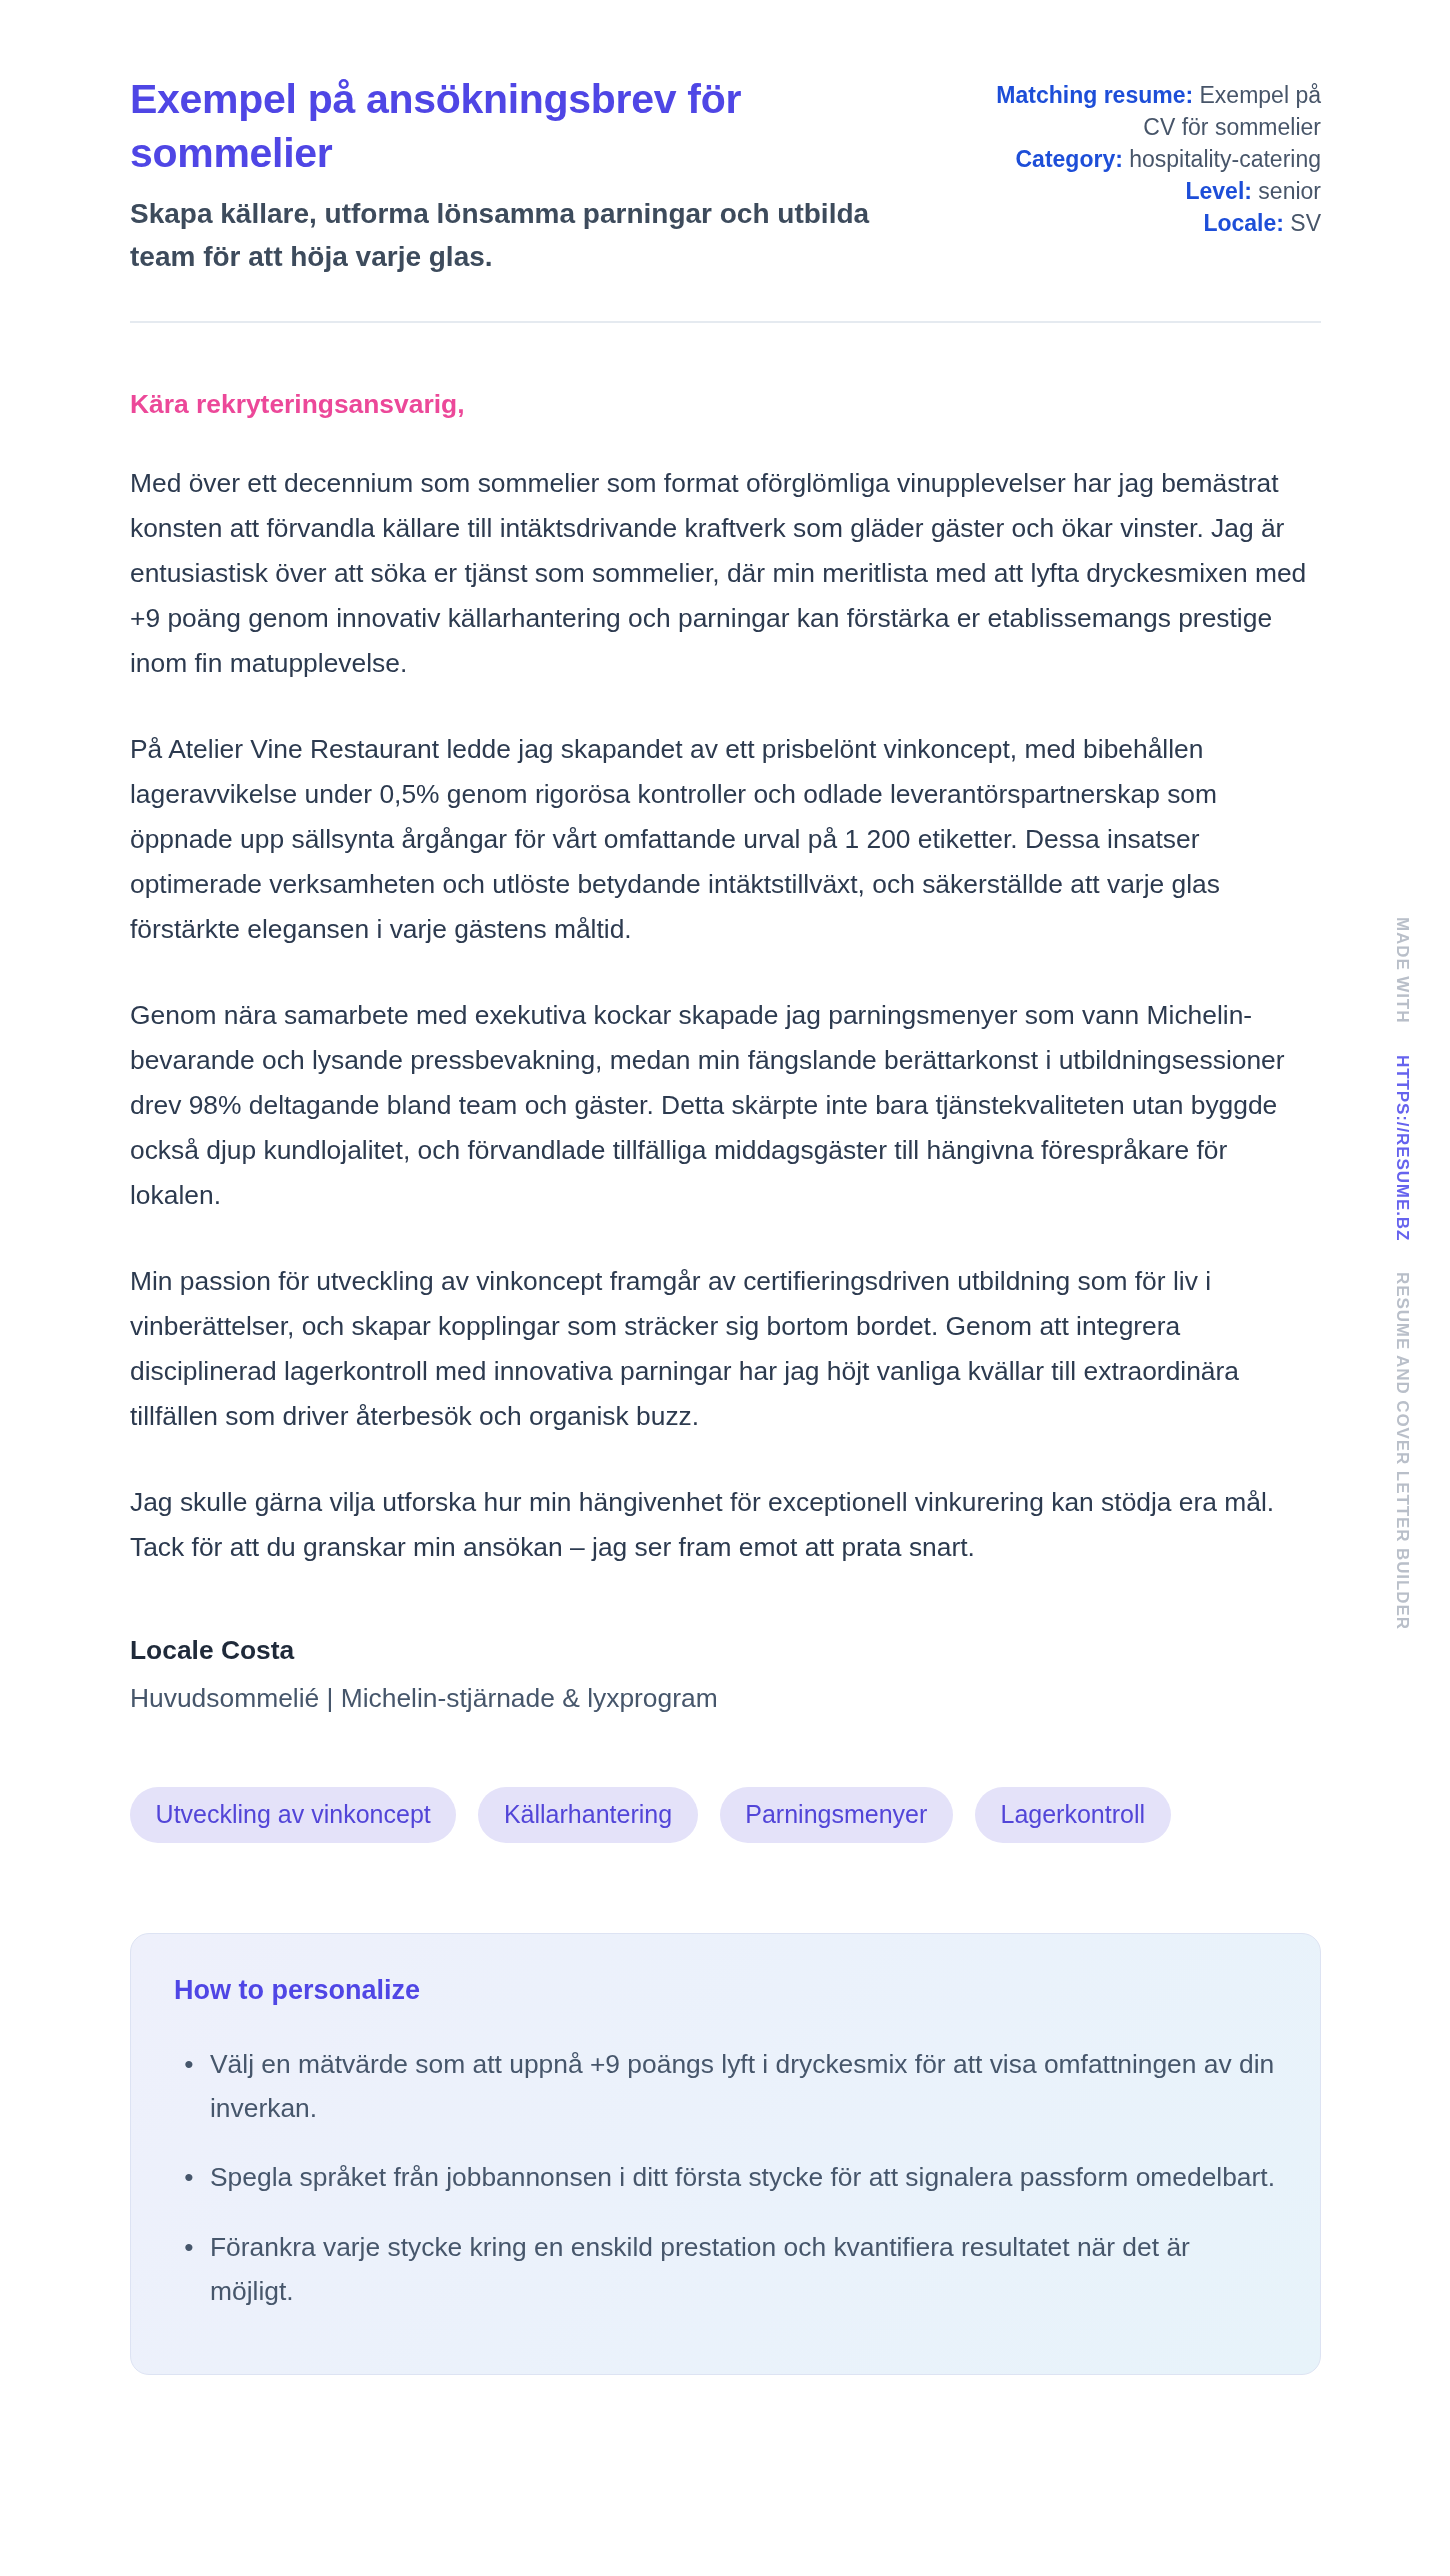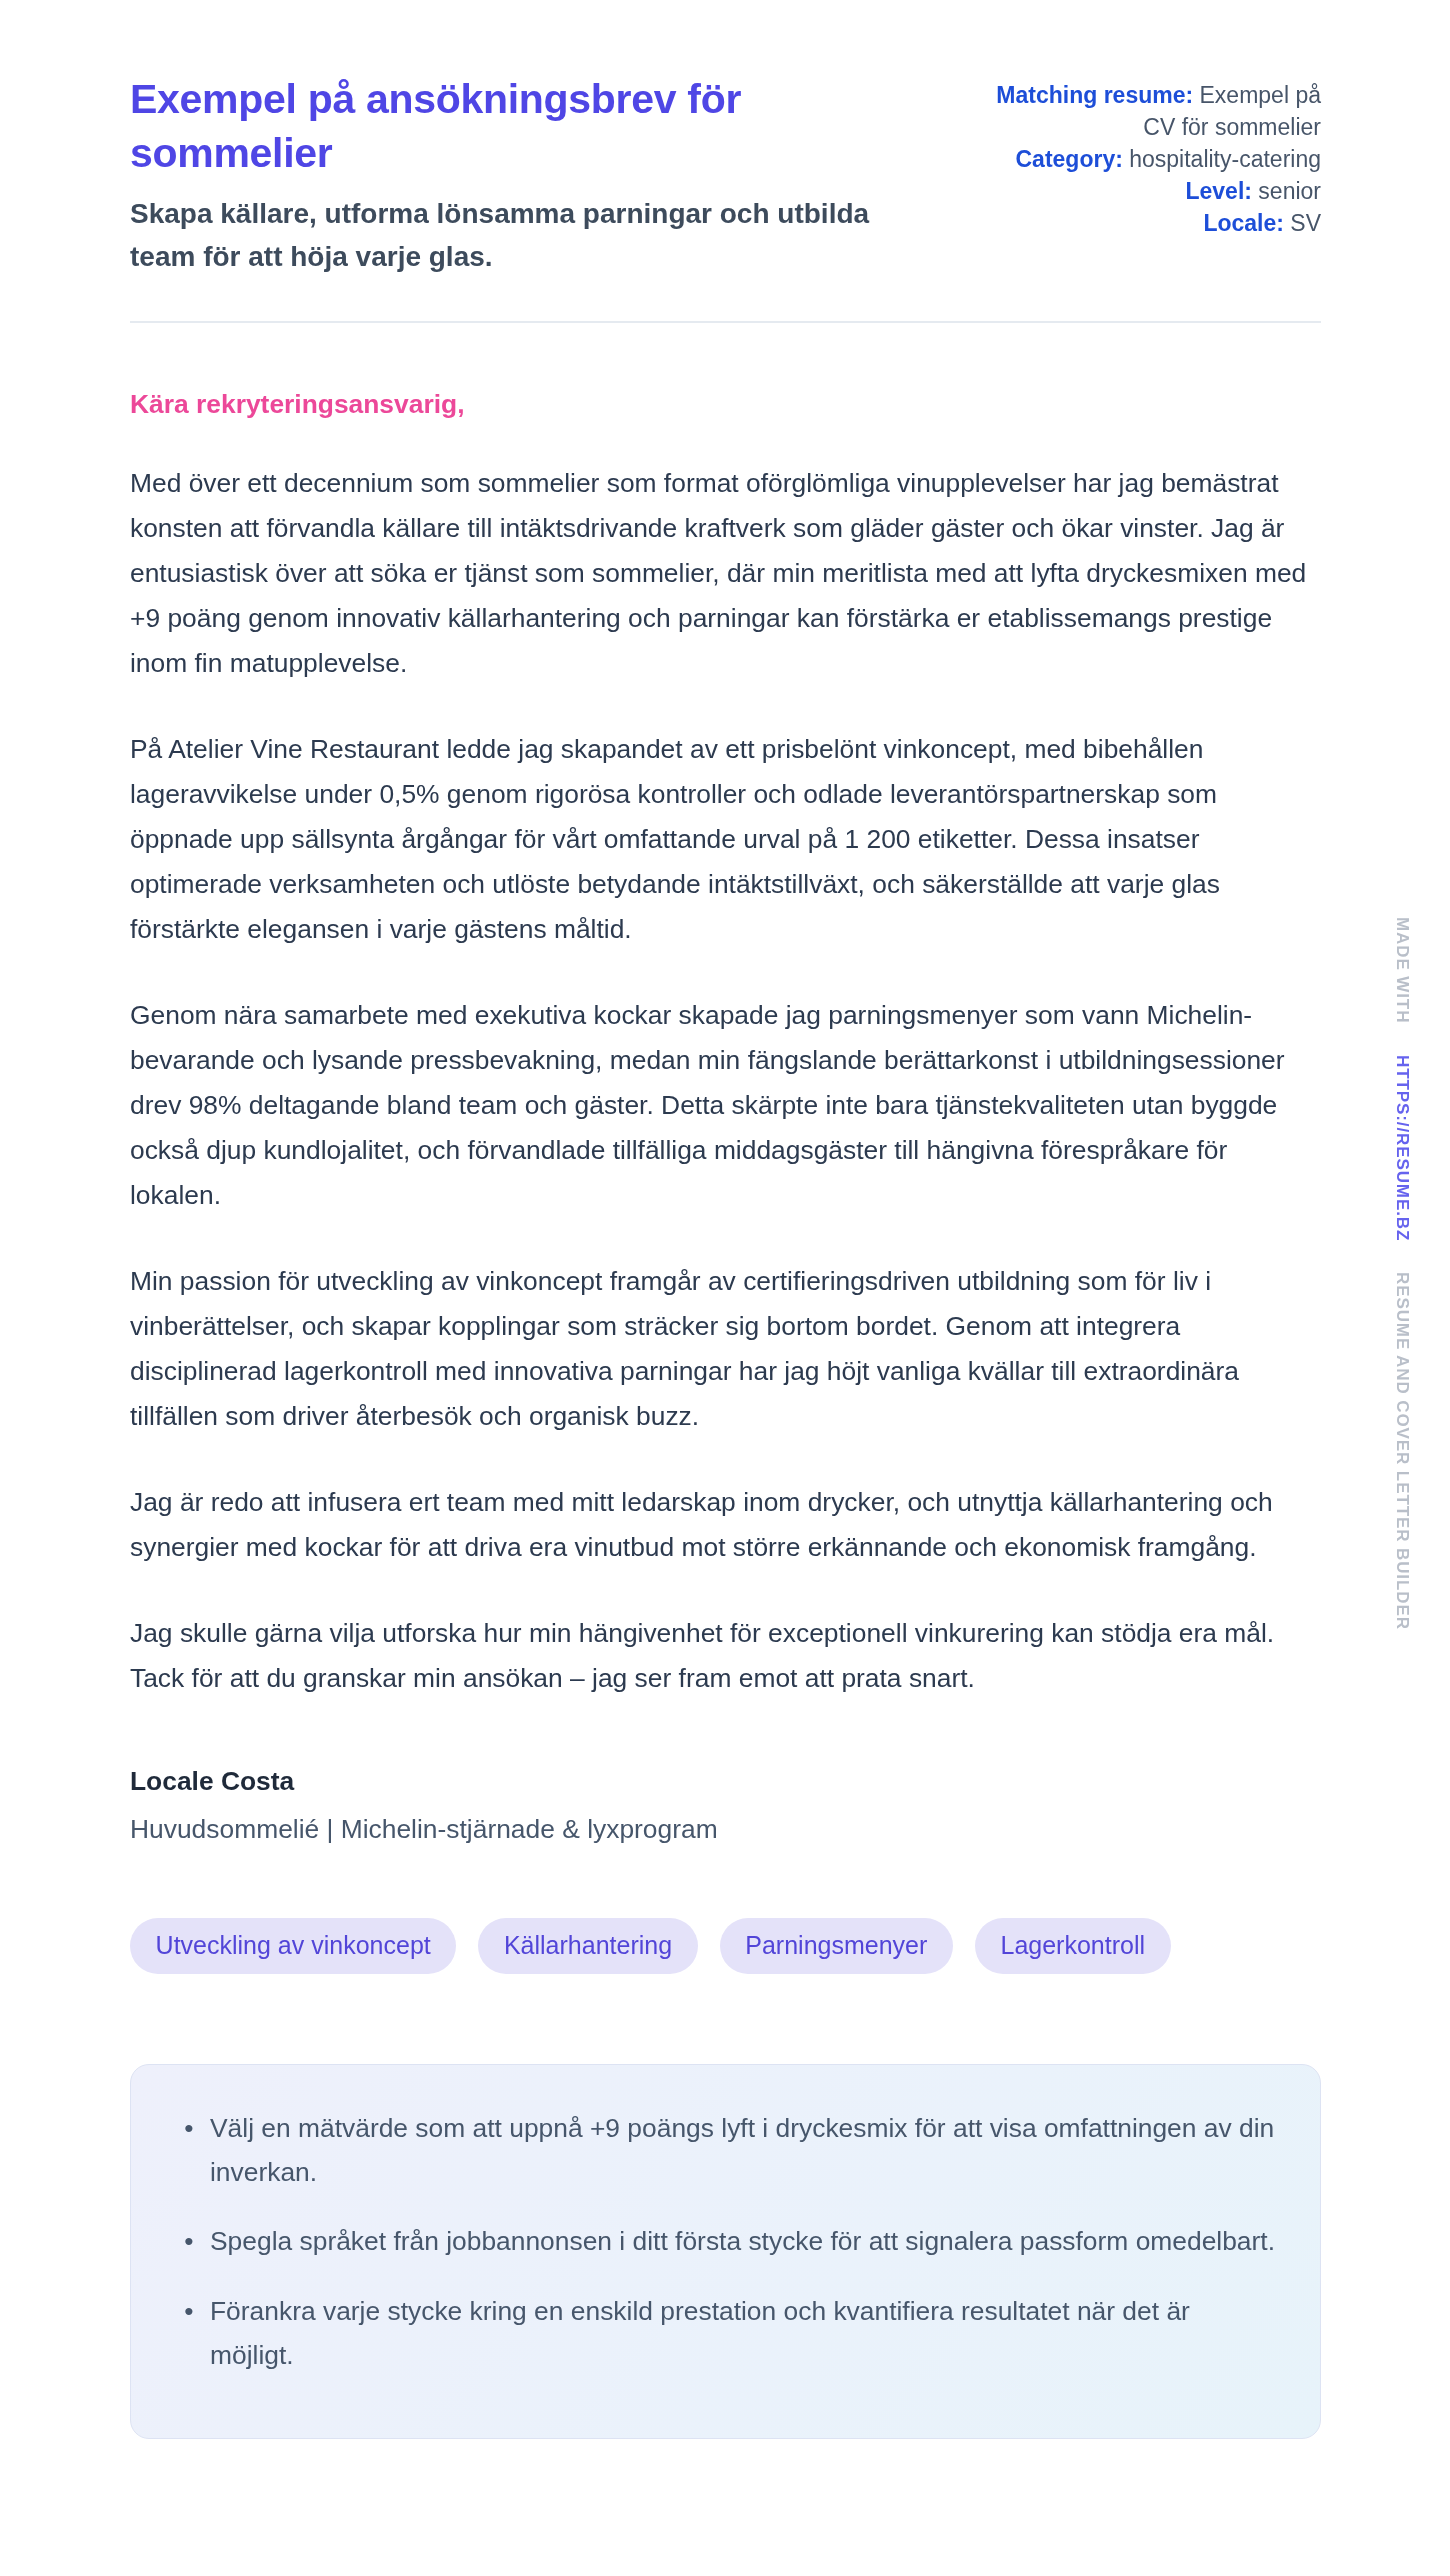--- a/index.html
+++ b/index.html
@@ -180,34 +180,34 @@
 
   <hr class="divider">
 
   <main>
     <p class="greeting">Kära rekryteringsansvarig,</p>
 
     <p class="para">Med över ett decennium som sommelier som format oförglömliga vinupplevelser har jag bemästrat konsten att förvandla källare till intäktsdrivande kraftverk som gläder gäster och ökar vinster. Jag är entusiastisk över att söka er tjänst som sommelier, där min meritlista med att lyfta dryckesmixen med +9 poäng genom innovativ källarhantering och parningar kan förstärka er etablissemangs prestige inom fin matupplevelse.</p>
     <p class="para">På Atelier Vine Restaurant ledde jag skapandet av ett prisbelönt vinkoncept, med bibehållen lageravvikelse under 0,5% genom rigorösa kontroller och odlade leverantörspartnerskap som öppnade upp sällsynta årgångar för vårt omfattande urval på 1 200 etiketter. Dessa insatser optimerade verksamheten och utlöste betydande intäktstillväxt, och säkerställde att varje glas förstärkte elegansen i varje gästens måltid.</p>
     <p class="para">Genom nära samarbete med exekutiva kockar skapade jag parningsmenyer som vann Michelin-bevarande och lysande pressbevakning, medan min fängslande berättarkonst i utbildningsessioner drev 98% deltagande bland team och gäster. Detta skärpte inte bara tjänstekvaliteten utan byggde också djup kundlojalitet, och förvandlade tillfälliga middagsgäster till hängivna förespråkare för lokalen.</p>
     <p class="para">Min passion för utveckling av vinkoncept framgår av certifieringsdriven utbildning som för liv i vinberättelser, och skapar kopplingar som sträcker sig bortom bordet. Genom att integrera disciplinerad lagerkontroll med innovativa parningar har jag höjt vanliga kvällar till extraordinära tillfällen som driver återbesök och organisk buzz.</p>
-    <p class="para">Jag är redo att infusera ert team med mitt ledarskap inom drycker, och utnyttja källarhantering och synergier med kockar för att driva era vinutbud mot större erkännande och ekonomisk framgång.</p>
     <p class="para">Jag skulle gärna vilja utforska hur min hängivenhet för exceptionell vinkurering kan stödja era mål. Tack för att du granskar min ansökan – jag ser fram emot att prata snart.</p>
 
     <p class="sig-name">Locale Costa</p>
     <p class="sig-role">Huvudsommelié | Michelin-stjärnade &amp; lyxprogram</p>
 
     <div class="tags">
       <span class="tag">Utveckling av vinkoncept</span>
       <span class="tag">Källarhantering</span>
       <span class="tag">Parningsmenyer</span>
       <span class="tag">Lagerkontroll</span>
     </div>
 
     <section class="personalize">
+      <h2 class="personalize-title">How to personalize</h2>
       <ul class="personalize-list">
         <li>Välj en mätvärde som att uppnå +9 poängs lyft i dryckesmix för att visa omfattningen av din inverkan.</li>
         <li>Spegla språket från jobbannonsen i ditt första stycke för att signalera passform omedelbart.</li>
         <li>Förankra varje stycke kring en enskild prestation och kvantifiera resultatet när det är möjligt.</li>
       </ul>
     </section>
   </main>
 
 </div>
 

